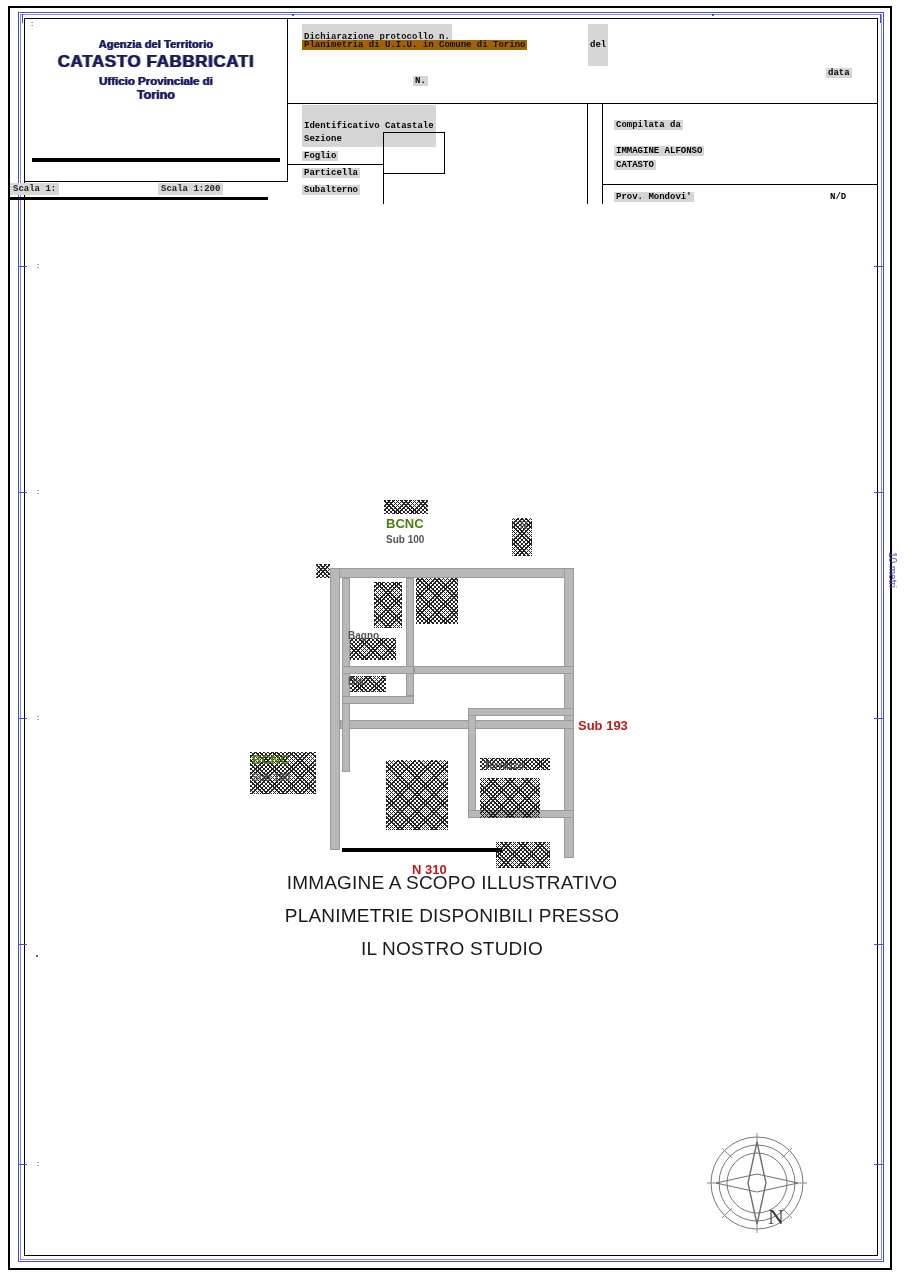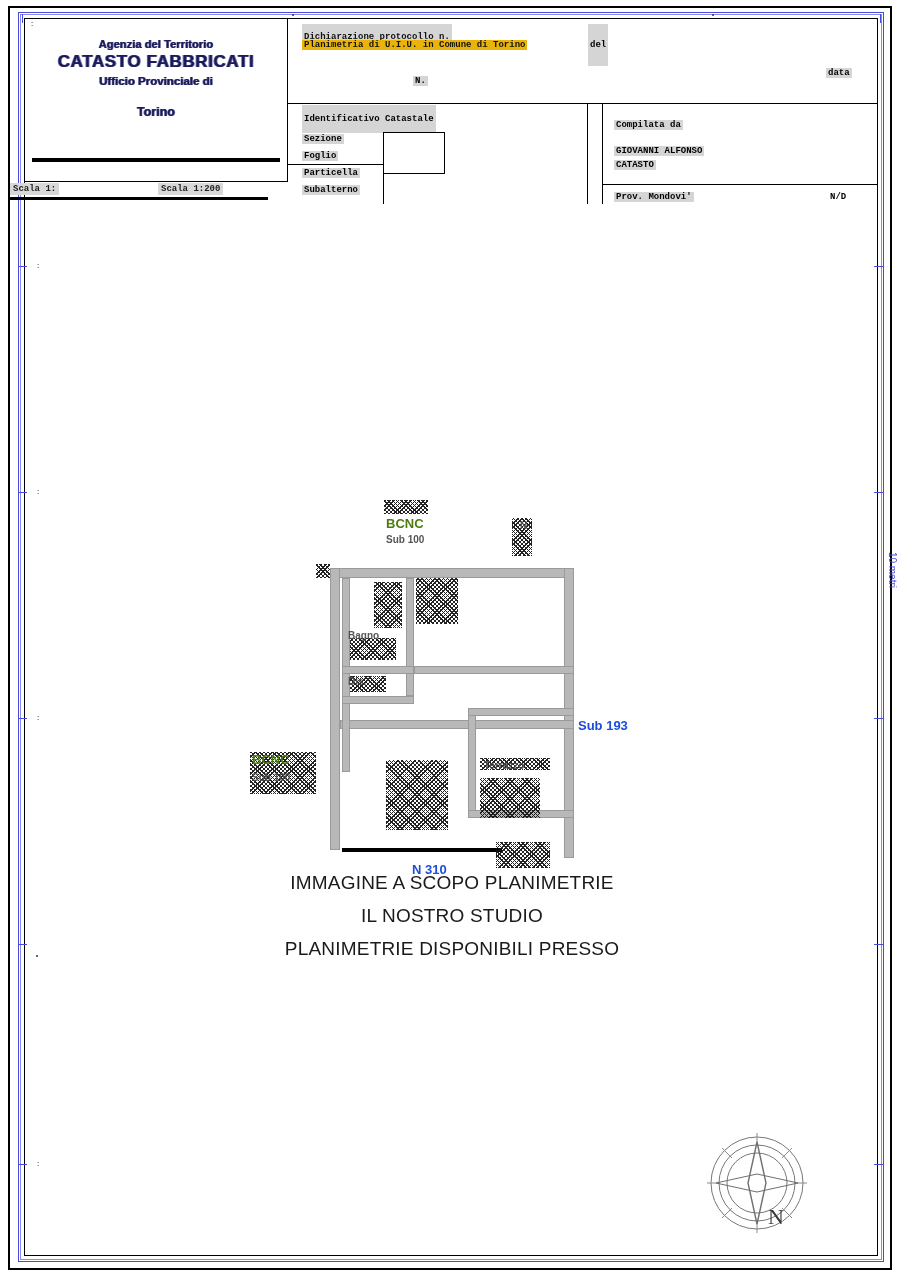--- a/index.html
+++ b/index.html
@@ -101,21 +101,21 @@
   }
   .agency-line3 {
     font-size: 11.5px;
     font-weight: bold;
     margin-top: 3px;
     text-shadow: 0.6px 0 0 #6a6a9a, -0.6px 0 0 #6a6a9a;
   }
   .agency-line4 {
     font-size: 12.5px;
     font-weight: bold;
-    margin-top: 18px;
+    margin-top: 1px;
     text-shadow: 0.6px 0 0 #6a6a9a, -0.6px 0 0 #6a6a9a;
   }
   .hdr-left-rule {
     position: absolute;
     left: 8px; top: 140px;
     width: 248px; height: 4px;
     background: #000;
   }
 
   .scale-row {
@@ -162,21 +162,21 @@
     padding: 8px 2px;
     white-space: nowrap;
     text-align: right;
   }
   .hdr-top .decl2 {
     position: absolute;
     left: 14px; top: 22px;
     font-family: "Liberation Mono", monospace;
     font-size: 9px;
     font-weight: bold;
-    background: #eab308;
+    background: #a16207;
     color: #111;
     padding: 0 2px;
     white-space: nowrap;
   }
   .hdr-top .del {
     position: absolute;
     left: 300px; top: 6px;
     font-family: "Liberation Mono", monospace;
     font-size: 9px;
     font-weight: bold;
@@ -210,21 +210,21 @@
     border-right: 1px solid #000;
     box-sizing: border-box;
   }
   .ident-title {
     position: absolute;
     left: 14px; top: 1px;
     font-family: "Liberation Mono", monospace;
     font-size: 9px;
     font-weight: bold;
     background: #d5d5d5;
-    padding: 9px 2px;
+    padding: 16px 2px;
     white-space: nowrap;
   }
   .ident-fields {
     position: absolute;
     left: 14px; top: 30px;
     width: 210px;
   }
   .ident-field {
     position: relative;
     height: 17px;
@@ -317,21 +317,21 @@
     position: absolute;
     background:
       repeating-linear-gradient(45deg, #111 0 1px, transparent 1px 3px),
       repeating-linear-gradient(-45deg, #111 0 1px, transparent 1px 3px);
     opacity: .92;
   }
   .plan-label {
     position: absolute;
     font-size: 13px;
     font-weight: bold;
-    color: #1d4ed8;
+    color: #b91c1c;
     white-space: nowrap;
   }
   .plan-label.blue {
     color: #4d7c0f;
   }
   .plan-label.sm {
     font-size: 10px;
     color: #555;
   }
 
@@ -428,21 +428,21 @@
         <div class="ident-field"><span>Subalterno</span></div>
       </div>
       <div class="ident-cell"></div>
       <div class="ident-subbox"></div>
     </div>
 
     <div class="hdr-compiled">
       <div class="comp-divider"></div>
       <div class="comp-bottom-line"></div>
       <div class="comp-line l1">Compilata da</div>
-      <div class="comp-line l2">GIOVANNI ALFONSO</div>
+      <div class="comp-line l2">IMMAGINE ALFONSO</div>
       <div class="comp-line l3">CATASTO</div>
       <div class="comp-line l4">Prov. Mondovi'</div>
       <div class="comp-line l5">N/D</div>
     </div>
   </div>
 
   <div class="side-label">10 metri</div>
 
   <div class="plan">
 
@@ -485,23 +485,23 @@
     <div class="plan-label sm" style="left:102px;top:140px;">Bagno</div>
     <div class="plan-label sm" style="left:102px;top:186px;">Dis.</div>
     <div class="plan-label sm" style="left:238px;top:270px;">Terrazzo</div>
 
     <div class="plan-label" style="left:332px;top:228px;">Sub 193</div>
     <div class="plan-label" style="left:166px;top:340px;margin-top:32px;">N 310</div>
     <div class="plan-label sm" style="left:274px;top:30px;">N</div>
   </div>
 
   <div class="overlay-text">
-    <div>IMMAGINE A SCOPO PLANIMETRIE</div>
+    <div>IMMAGINE A SCOPO ILLUSTRATIVO</div>
+    <div>PLANIMETRIE DISPONIBILI PRESSO</div>
     <div>IL NOSTRO STUDIO</div>
-    <div>PLANIMETRIE DISPONIBILI PRESSO</div>
   </div>
 
   <div class="rose">
     <svg width="110" height="110" viewBox="0 0 110 110">
       <g fill="none" stroke="#777" stroke-width="1">
         <circle cx="55" cy="55" r="46"></circle>
         <circle cx="55" cy="55" r="38"></circle>
         <circle cx="55" cy="55" r="30"></circle>
       </g>
       <g stroke="#8a8a8a" stroke-width="1">

